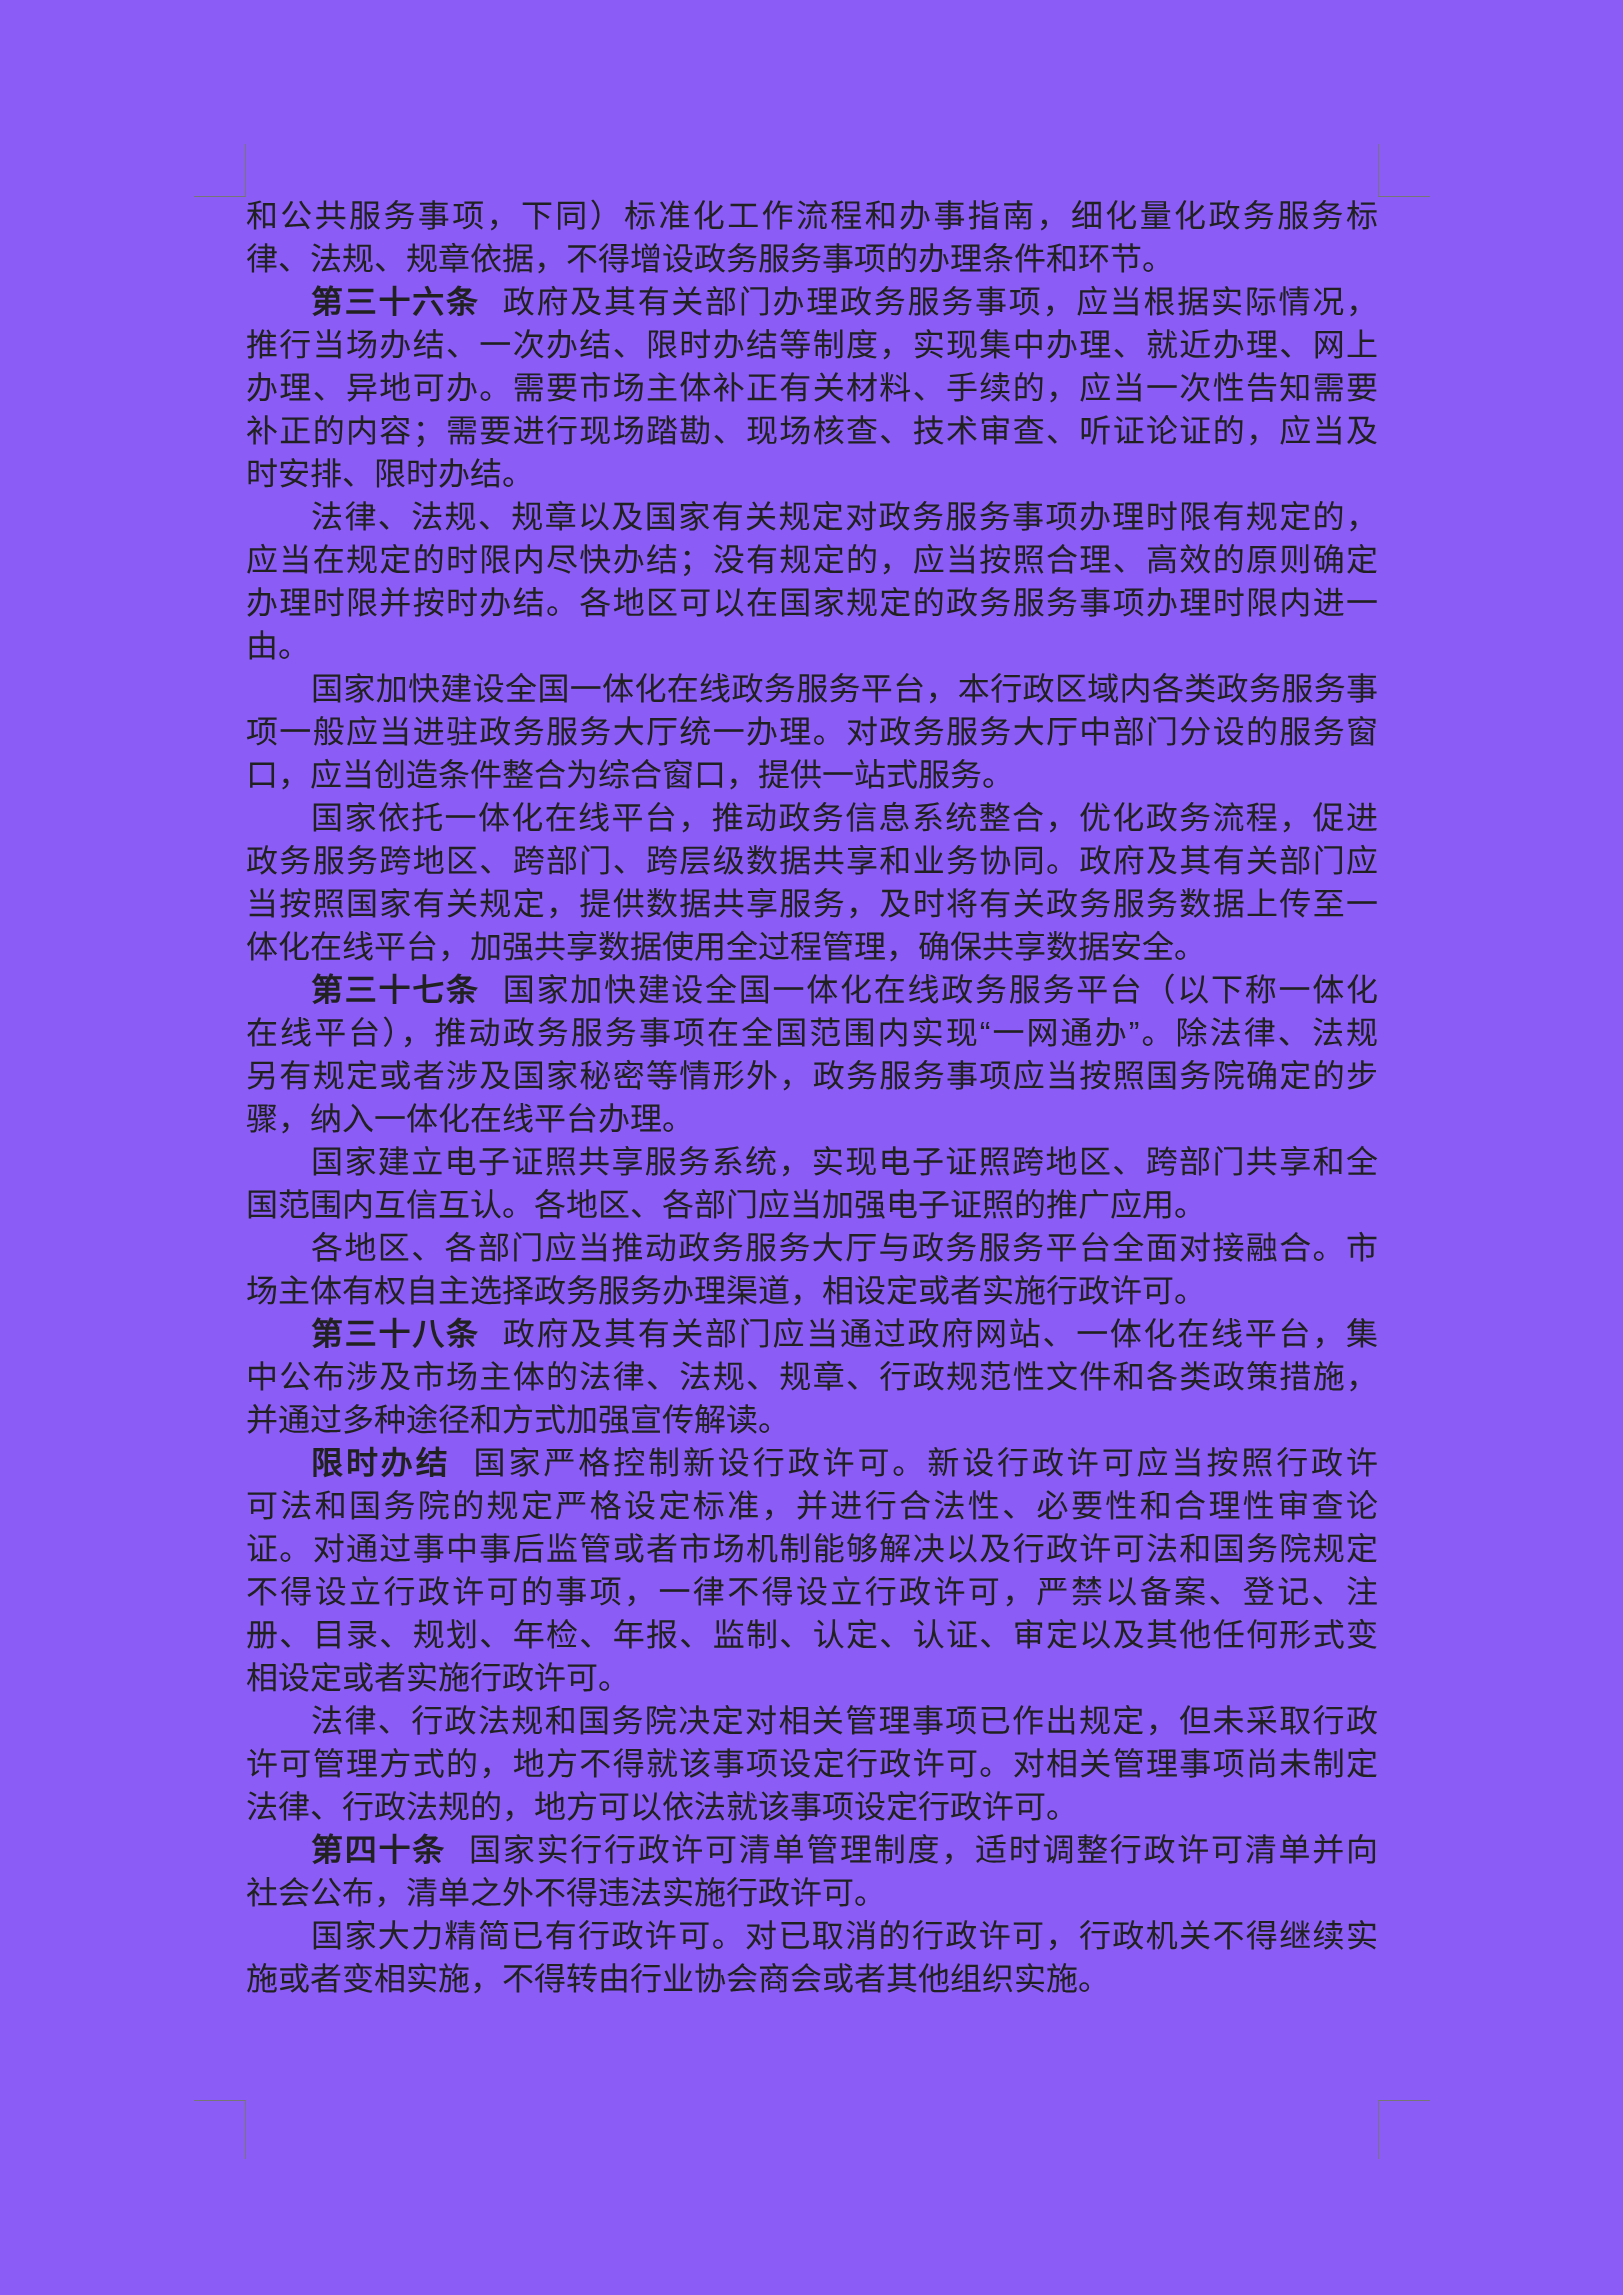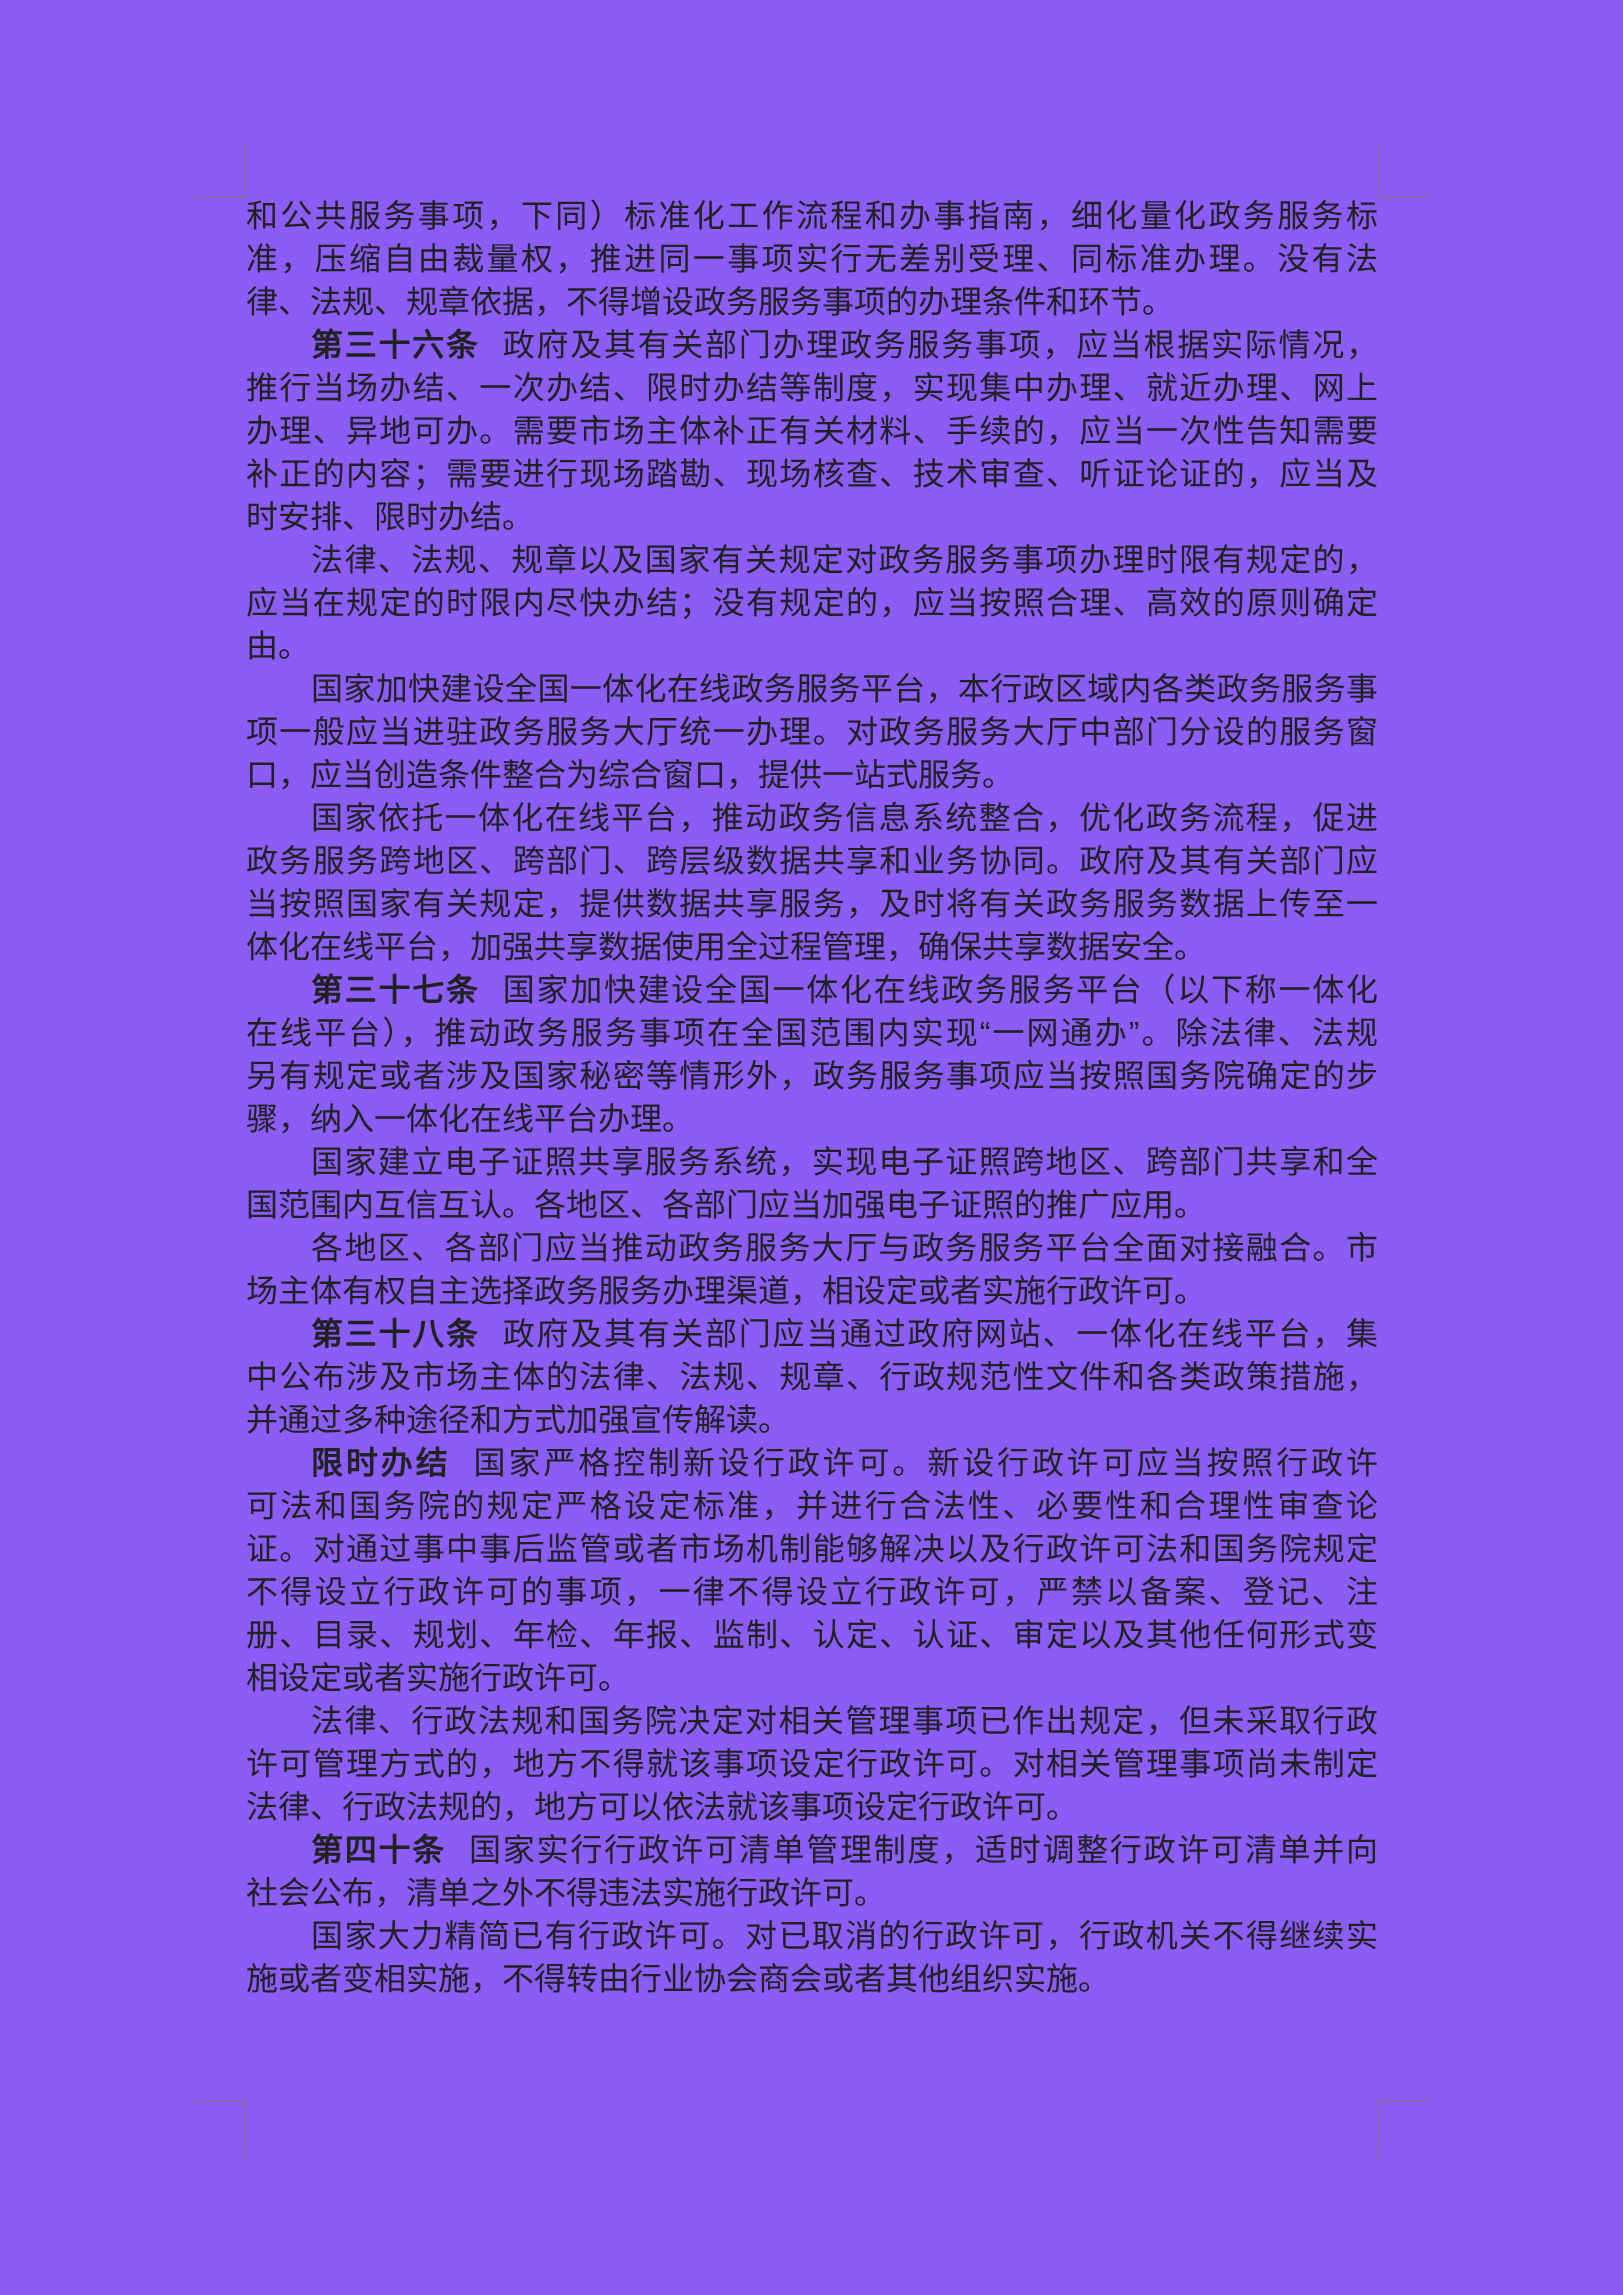--- a/index.html
+++ b/index.html
@@ -56,33 +56,33 @@
 
 <div class="page">
   <div class="mark tl"></div>
   <div class="mark tr"></div>
   <div class="mark bl"></div>
   <div class="mark br"></div>
 
   <div class="text-column">
       <div class="para">
         <div class="line">和公共服务事项，下同）标准化工作流程和办事指南，细化量化政务服务标</div>
-        <div class="line">准，压缩自由裁量权，推进同一事项实行无差别受理、同标准办理。没有法</div>
         <div class="line end">律、法规、规章依据，不得增设政务服务事项的办理条件和环节。</div>
       </div>
       <div class="para">
         <div class="line indent"><span class="bold">第三十六条</span><span>政府及其有关部门办理政务服务事项，应当根据实际情况，</span></div>
         <div class="line">推行当场办结、一次办结、限时办结等制度，实现集中办理、就近办理、网上</div>
         <div class="line">办理、异地可办。需要市场主体补正有关材料、手续的，应当一次性告知需要</div>
         <div class="line">补正的内容；需要进行现场踏勘、现场核查、技术审查、听证论证的，应当及</div>
         <div class="line end">时安排、限时办结。</div>
       </div>
       <div class="para">
         <div class="line indent">法律、法规、规章以及国家有关规定对政务服务事项办理时限有规定的，</div>
         <div class="line">应当在规定的时限内尽快办结；没有规定的，应当按照合理、高效的原则确定</div>
+        <div class="line">办理时限并按时办结。各地区可以在国家规定的政务服务事项办理时限内进一</div>
         <div class="line end">由。</div>
       </div>
       <div class="para">
         <div class="line indent">国家加快建设全国一体化在线政务服务平台，本行政区域内各类政务服务事</div>
         <div class="line">项一般应当进驻政务服务大厅统一办理。对政务服务大厅中部门分设的服务窗</div>
         <div class="line end">口，应当创造条件整合为综合窗口，提供一站式服务。</div>
       </div>
       <div class="para">
         <div class="line indent">国家依托一体化在线平台，推动政务信息系统整合，优化政务流程，促进</div>
         <div class="line">政务服务跨地区、跨部门、跨层级数据共享和业务协同。政府及其有关部门应</div>

